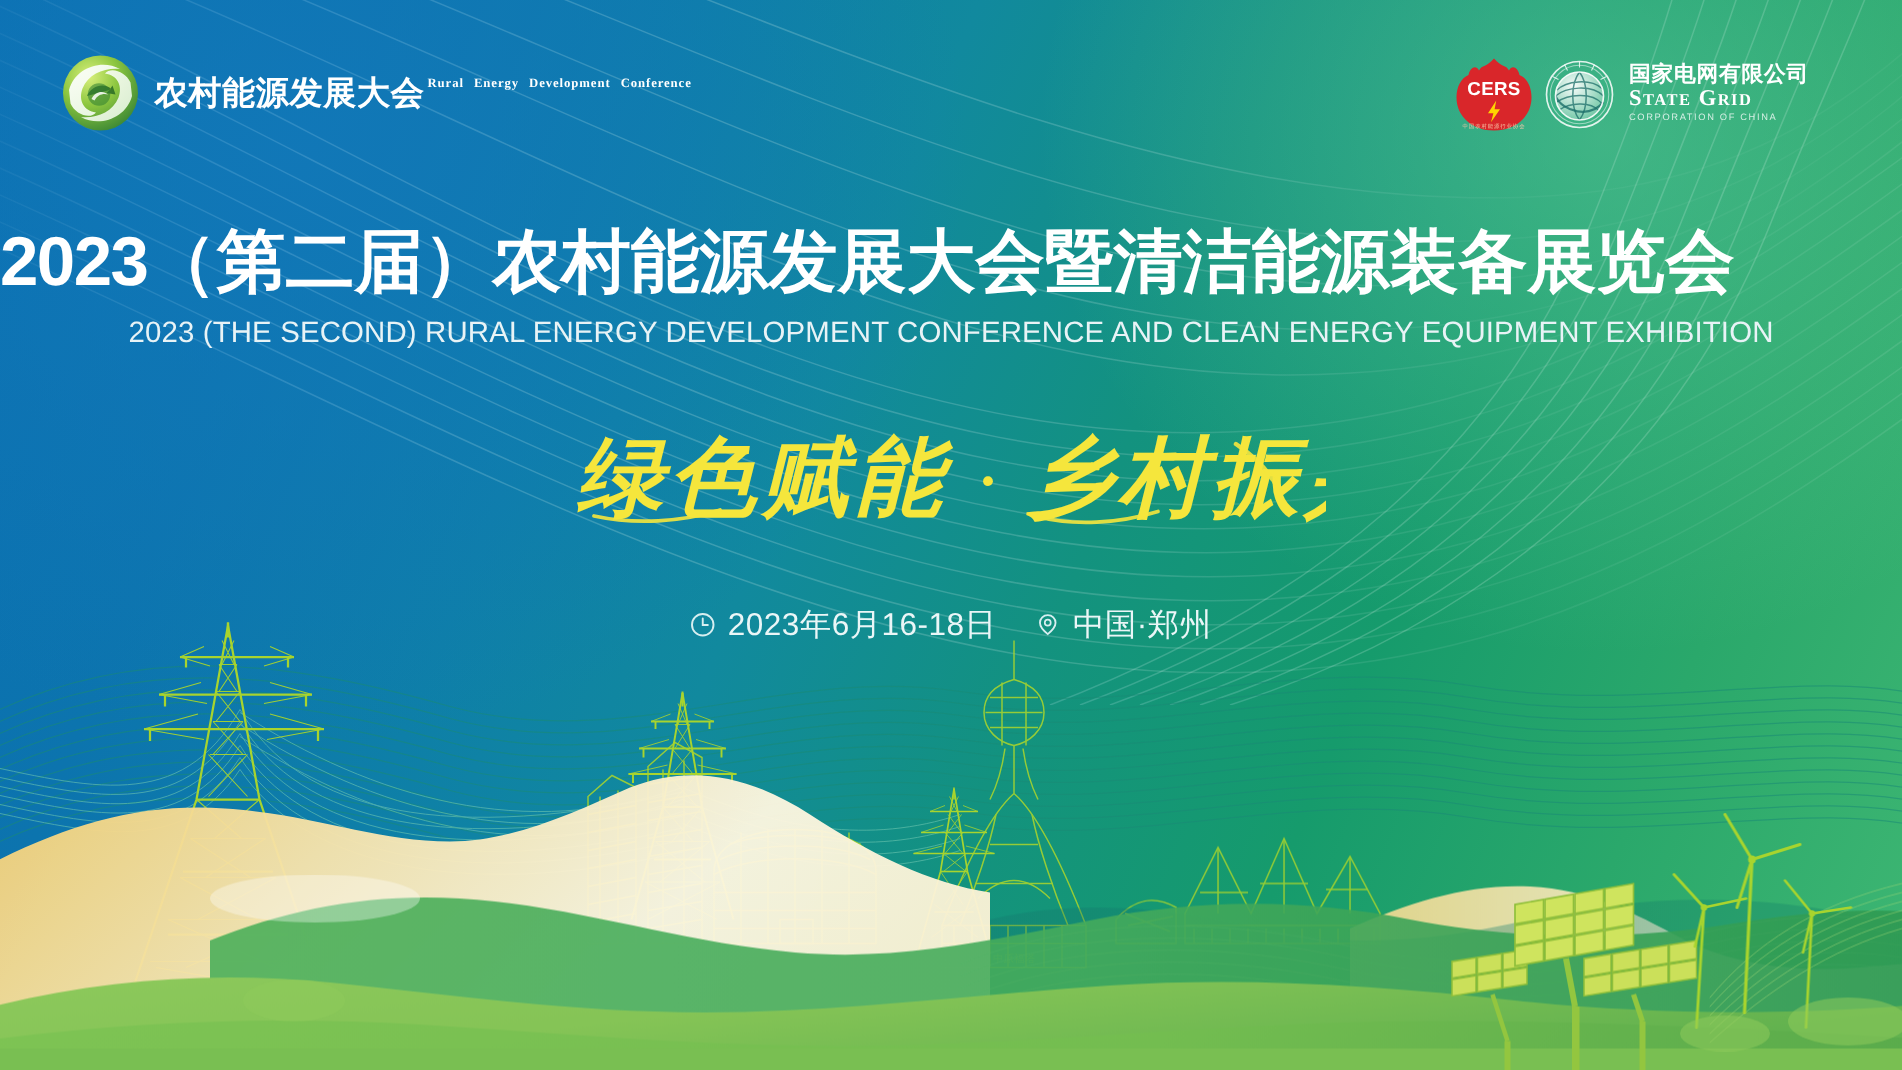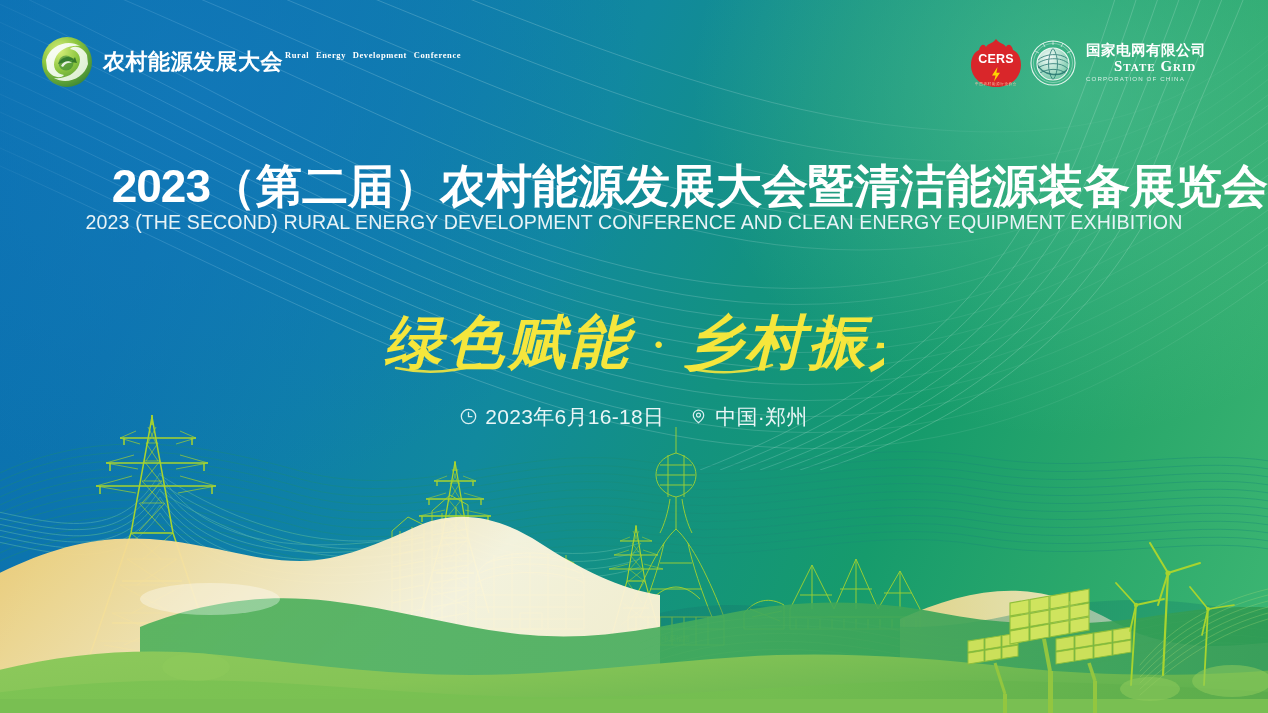--- a/index.html
+++ b/index.html
@@ -62,48 +62,48 @@
   .cers-mark { width:52px; height:50px; flex:none; }
   .sg-mark { width:46px; height:48px; flex:none; }
   .sg-text { display:flex; flex-direction:column; justify-content:flex-start; gap:1px; margin-left:2px; }
   .sg-cn {
     font-size:14.5px; font-weight:bold; color:#ffffff; line-height:1.05;
     letter-spacing:.5px; white-space:nowrap;
   }
   .sg-en {
     font-family:"Liberation Serif", serif;
     font-size:15px; font-weight:bold; color:#ffffff; line-height:1.05;
-    letter-spacing:1px; white-space:nowrap;margin-left:28px;
+    letter-spacing:1px; white-space:nowrap;
   }
   .sg-en small { font-size:11px; }
   .sg-sub {
     font-size:6.2px; color:rgba(255,255,255,.78); line-height:1.1;
     letter-spacing:1.1px; white-space:nowrap;
   }
 
   
   .title-cn {
-    position:absolute; left:0; right:0; top:160px;
-    text-align:right;
+    position:absolute; left:0; right:0; top:148px;
+    text-align:left;
     font-size:46px; font-weight:bold; color:#ffffff;
     line-height:1.16; letter-spacing:0px; white-space:nowrap;
   }
   .title-cn .yr { letter-spacing:-1px; }
   .title-en {
     position:absolute; left:0; right:16px; top:211px;
     text-align:center;
     font-size:19.6px; color:#e8f3f6;
     line-height:1.2; letter-spacing:.1px; white-space:nowrap;
     font-weight:400;
     padding-left:16px;
   }
 
   
   .slogan {
-    position:absolute; left:0; right:0; top:302px;
+    position:absolute; left:0; right:0; top:278px;
     text-align:left;
     height:82px;
   }
   .slogan svg { display:block; margin:0 auto; }
 
   
   .meta {
     position:absolute; left:0; right:0; top:406px;
     display:flex; align-items:center; justify-content:center;
     gap:0px;

